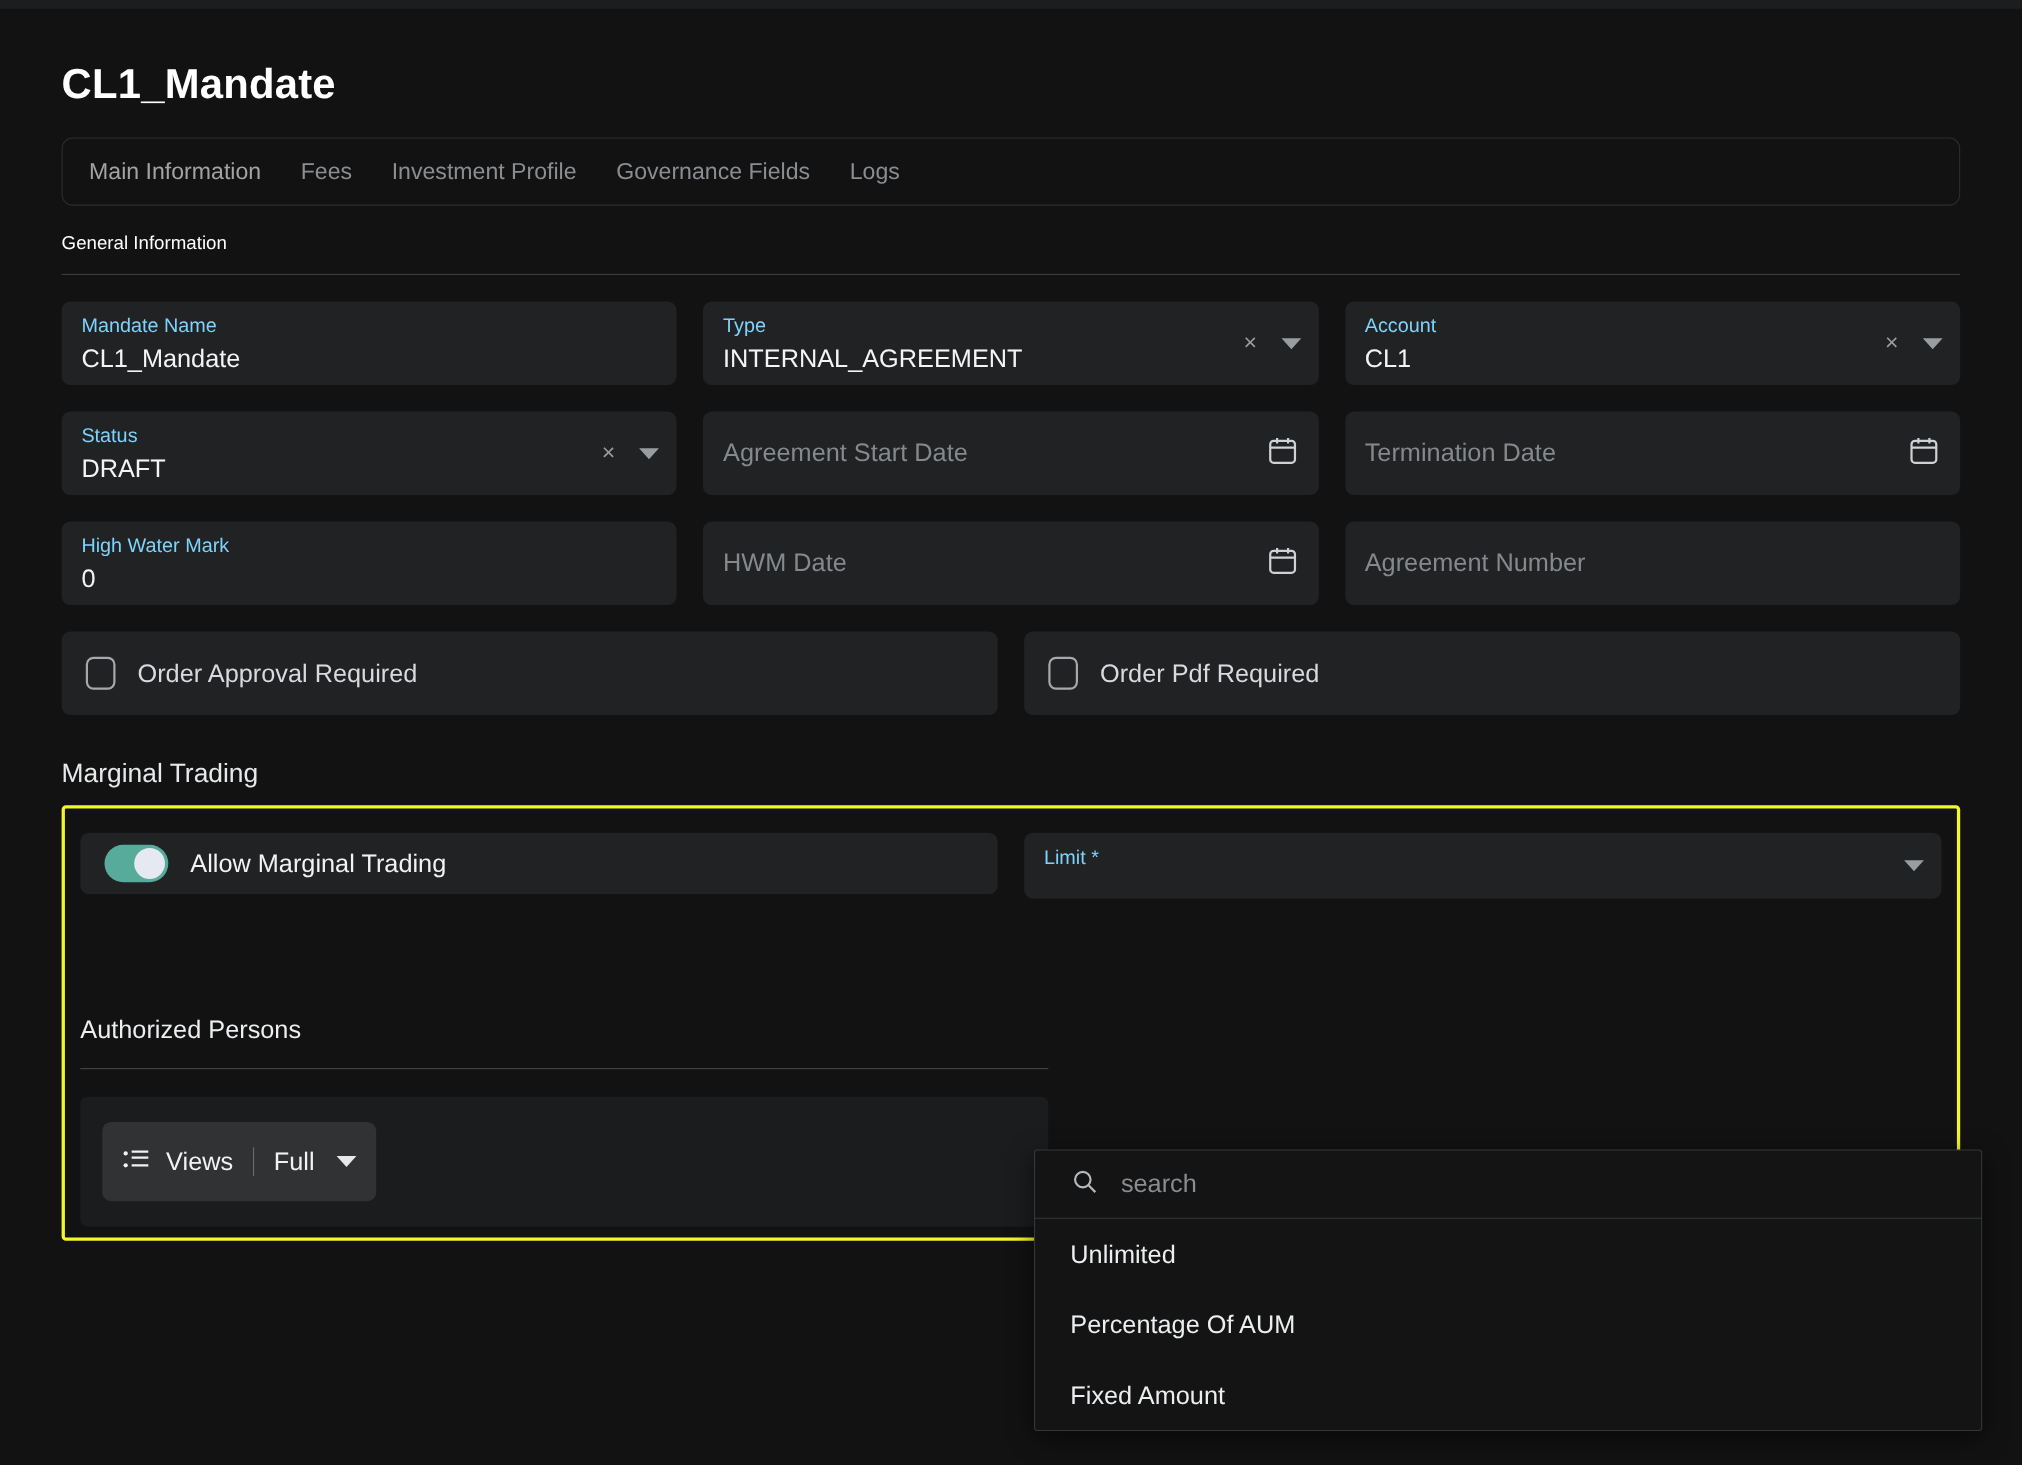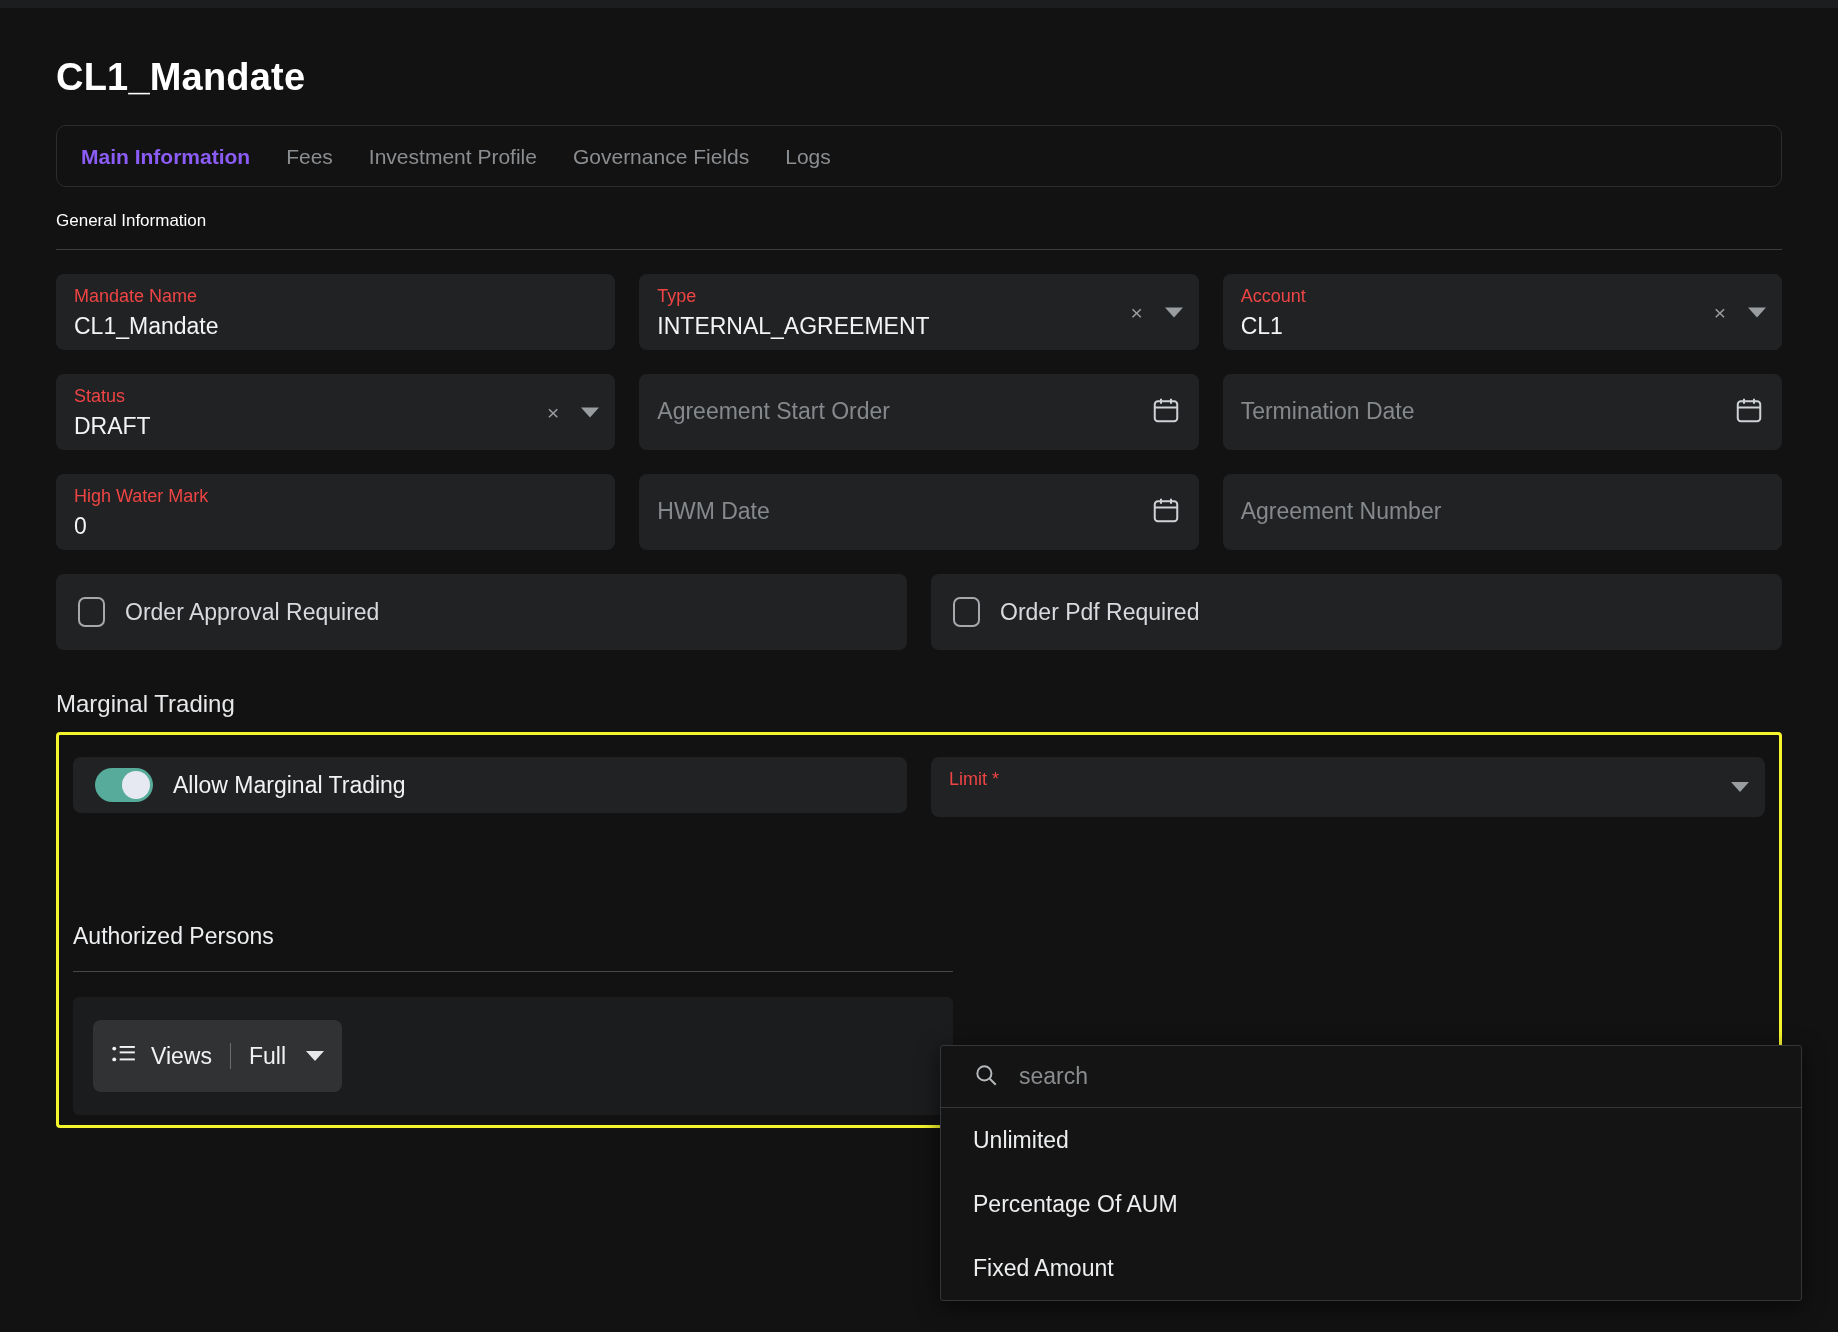--- a/index.html
+++ b/index.html
@@ -44,21 +44,21 @@
     gap: 36px;
     background: #121212;
   }
   .tab {
     font-size: 21px;
     color: #8b8e91;
     line-height: 1;
     white-space: nowrap;
     cursor: pointer;
   }
-  .tab.active { color: #8b5cf6; font-weight: bold; }
+  .tab.active { color: #a3a3a3; }
   
   .section-label {
     margin-top: 24px;
     font-size: 17px;
     color: #ffffff;
   }
   .section-rule {
     margin-top: 18px;
     height: 1px;
     background: #3a3d40;
@@ -75,21 +75,21 @@
     position: relative;
     height: 76px;
     background: #212224;
     border-radius: 8px;
     padding: 13px 18px 0 18px;
     overflow: hidden;
   }
   .field.empty { padding-top: 0; display: flex; align-items: center; }
   .f-label {
     font-size: 18px;
-    color: #ef4444;
+    color: #7dd3fc;
     line-height: 1.05;
   }
   .f-value {
     margin-top: 8px;
     font-size: 23px;
     color: #f2f4f6;
     line-height: 1.1;
     white-space: nowrap;
   }
   .f-placeholder {
@@ -347,21 +347,21 @@
       <div class="field">
         <div class="f-label">Status</div>
         <div class="f-value">DRAFT</div>
         <div class="f-actions">
           <div class="clear-x">×</div>
           <div class="caret"></div>
         </div>
       </div>
 
       <div class="field empty">
-        <div class="f-placeholder">Agreement Start Order</div>
+        <div class="f-placeholder">Agreement Start Date</div>
         <span class="cal-icon">
           <svg width="30" height="30" viewBox="0 0 24 24" fill="none" stroke="#cfd2d5" stroke-width="1.6">
             <rect x="3" y="5" width="18" height="16" rx="2.5"></rect>
             <line x1="3" y1="10" x2="21" y2="10"></line>
             <line x1="8" y1="3" x2="8" y2="7"></line>
             <line x1="16" y1="3" x2="16" y2="7"></line>
           </svg>
         </span>
       </div>
 

